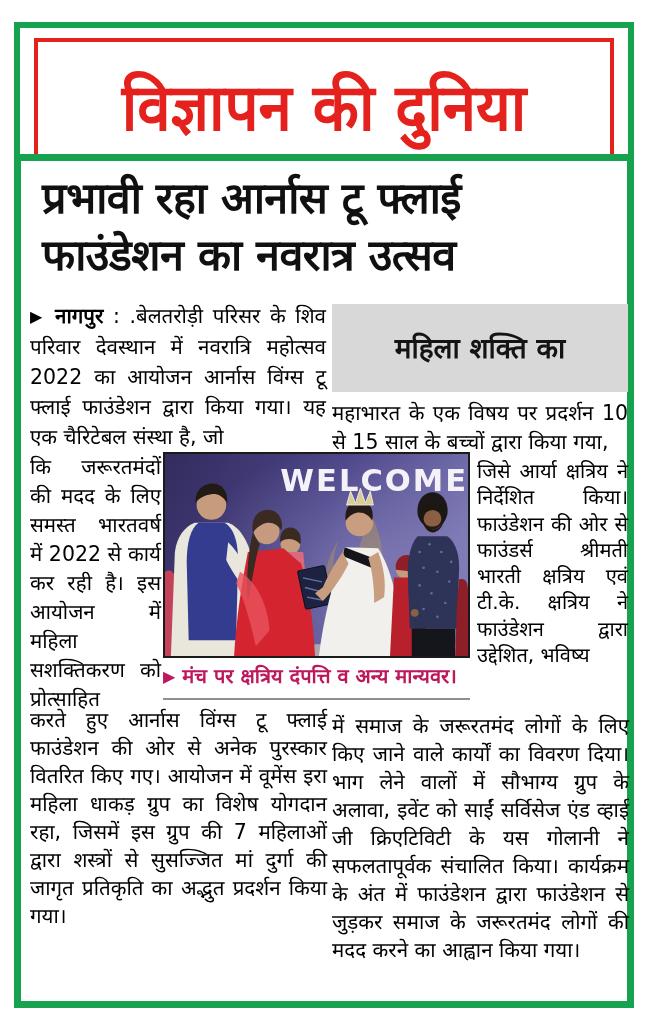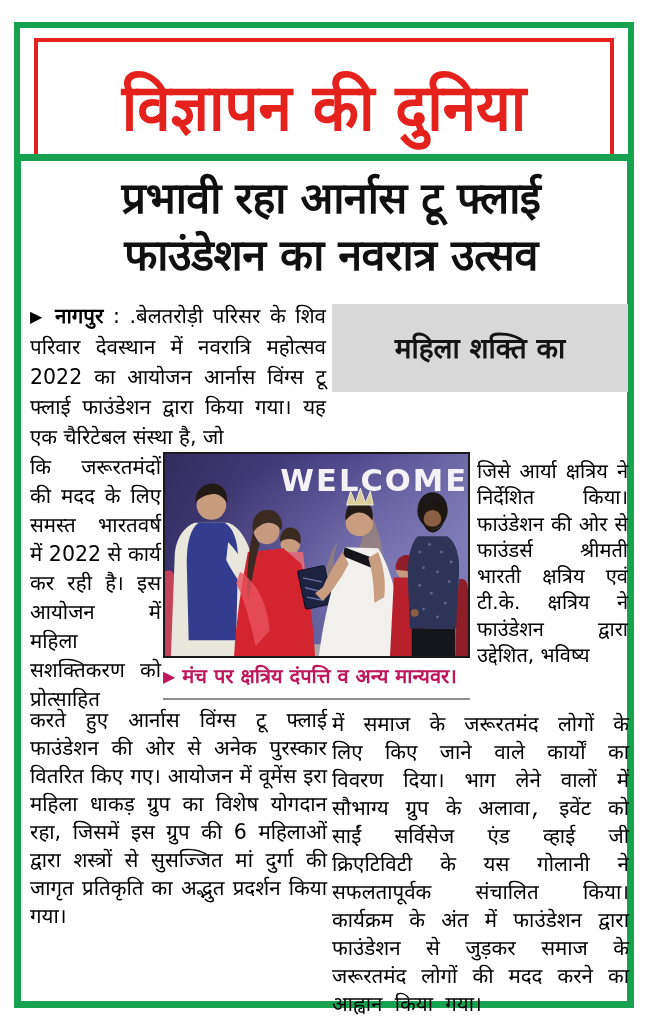--- a/index.html
+++ b/index.html
@@ -26,34 +26,33 @@
   }
   
   .article-box {
     position:absolute; left:14px; top:154px; width:620px; height:854px;
     border:7px solid #17a24f; background:#ffffff;
   }
   .headline {
     position:absolute; left:42px; top:170px; width:578px;
     font-size:43px; line-height:57px; font-weight:bold; color:#101010;
     letter-spacing:-0.5px;
-    text-align:center;
   }
   
   .btxt {
     position:absolute; font-size:20.5px; line-height:30px;
     text-align:justify; text-justify:inter-word; color:#000000;
   }
   .blk-a { left:30px; top:301px;  width:296px; }
   .blk-b { left:30px; top:453px;  width:131px; line-height:29px; }
   .blk-c { left:30px; top:706px;  width:297px; line-height:28px; }
   .blk-c .para2 { text-indent:30px; }
   .blk-e { left:332px; top:399px; width:296px; line-height:29px; }
   .blk-f { left:477px; top:458px; width:151px; font-size:20px; line-height:26.3px; }
-  .blk-g { left:332px; top:712px; width:297px; line-height:28px;font-family:Liberation Mono, monospace; }
+  .blk-g { left:332px; top:712px; width:297px; line-height:28px; }
   .bold  { font-weight:bold; }
   .marker { font-size:16px; vertical-align:1px; }
   
   .subhead-box {
     position:absolute; left:332px; top:304px; width:296px; height:88px;
     background:#d8d8d8; display:flex; flex-direction:column;
     align-items:center; justify-content:center;
   }
   .subhead-box div {
     font-size:28px; font-weight:bold; line-height:39px; color:#141414;
@@ -92,27 +91,28 @@
   </div>
 
   <div class="btxt blk-a">
     <span class="marker">▶</span>
     <span class="bold">नागपुर</span><span> : </span><span>.बेलतरोड़ी परिसर के शिव परिवार देवस्थान में नवरात्रि महोत्सव 2022 का आयोजन आर्नास विंग्स टू फ्लाई फाउंडेशन द्वारा किया गया। यह एक चैरिटेबल संस्था है, जो</span>
   </div>
 
   <div class="btxt blk-b">कि जरूरतमंदों की मदद के लिए समस्त भारतवर्ष में 2022 से कार्य कर रही है। इस आयोजन में महिला सशक्तिकरण को प्रोत्साहित</div>
 
   <div class="btxt blk-c">
-    <div>करते हुए आर्नास विंग्स टू फ्लाई फाउंडेशन की ओर से अनेक पुरस्कार वितरित किए गए। आयोजन में वूमेंस इरा महिला धाकड़ ग्रुप का विशेष योगदान रहा, जिसमें इस ग्रुप की 6 महिलाओं द्वारा शस्त्रों से सुसज्जित मां दुर्गा की जागृत प्रतिकृति का अद्भुत प्रदर्शन किया गया।</div>
+    <div>करते हुए आर्नास विंग्स टू फ्लाई फाउंडेशन की ओर से अनेक पुरस्कार वितरित किए गए। आयोजन में वूमेंस इरा महिला धाकड़ ग्रुप का विशेष योगदान रहा, जिसमें इस ग्रुप की 7 महिलाओं द्वारा शस्त्रों से सुसज्जित मां दुर्गा की जागृत प्रतिकृति का अद्भुत प्रदर्शन किया गया।</div>
   </div>
 
   <div class="subhead-box">
     <div>महिला शक्ति का</div>
   </div>
 
+  <div class="btxt blk-e">महाभारत के एक विषय पर प्रदर्शन 10 से 15 साल के बच्चों द्वारा किया गया,</div>
 
   <div class="btxt blk-f">जिसे आर्या क्षत्रिय ने निर्देशित किया। फाउंडेशन की ओर से फाउंडर्स श्रीमती भारती क्षत्रिय एवं टी.के. क्षत्रिय ने फाउंडेशन द्वारा उद्देशित, भविष्य</div>
 
   <div class="btxt blk-g">में समाज के जरूरतमंद लोगों के लिए किए जाने वाले कार्यों का विवरण दिया। भाग लेने वालों में सौभाग्य ग्रुप के अलावा, इवेंट को साईं सर्विसेज एंड व्हाई जी क्रिएटिविटी के यस गोलानी ने सफलतापूर्वक संचालित किया। कार्यक्रम के अंत में फाउंडेशन द्वारा फाउंडेशन से जुड़कर समाज के जरूरतमंद लोगों की मदद करने का आह्वान किया गया।</div>
 
   <div class="photo">
     <svg viewBox="0 0 307 206" preserveAspectRatio="none">
       <defs>
         <linearGradient id="bgGrad" x1="0" y1="0" x2="1" y2="0.35">
           <stop offset="0" stop-color="#332c5e"></stop>

